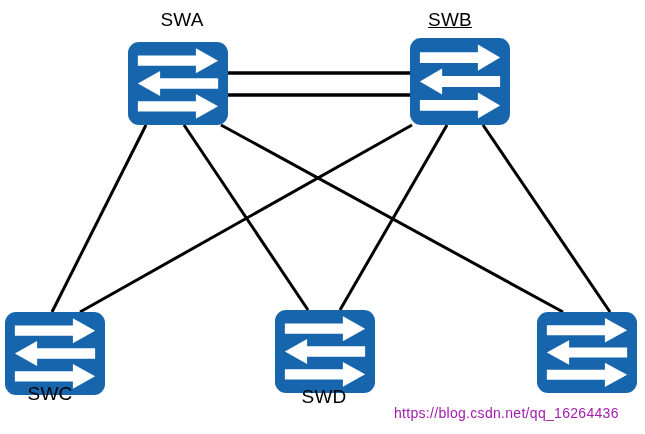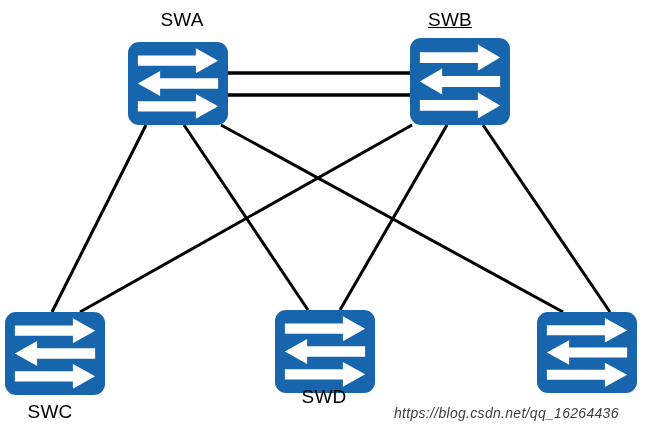--- a/index.html
+++ b/index.html
@@ -88,20 +88,20 @@
         <g>
           <rect x="537" y="312" width="100" height="81" rx="11" ry="11" fill="#1766ad"></rect>
           <use href="#switch-glyph" transform="translate(537,312) scale(1.2345679012345678,1.0125)"></use>
         </g>
       </g>
   </svg>
 
   <div id="labels-layer">
       <div class="node-label" style="left: 132px; top: 9px; width: 100px;">SWA</div>
       <div class="node-label" style="left: 400px; top: 9px; width: 100px; text-decoration: underline;">SWB</div>
-      <div class="node-label" style="left: 0px; top: 401px; width: 100px;">SWC</div>
+      <div class="node-label" style="left: 0px; top: 383px; width: 100px;">SWC</div>
       <div class="node-label" style="left: 274px; top: 386px; width: 100px;">SWD</div>
       <div class="node-label" style="left: 540px; top: 401px; width: 100px; margin-top: 43px;">SWE</div>
     </div>
 
-  <div class="watermark" style="left: 394px; top: 405px; color: #404040; font-style: italic;">https://blog.csdn.net/qq_16264436</div>
+  <div class="watermark" style="left: 394px; top: 405px; color: #a21caf;">https://blog.csdn.net/qq_16264436</div>
 
 </div>
 
 </body></html>

